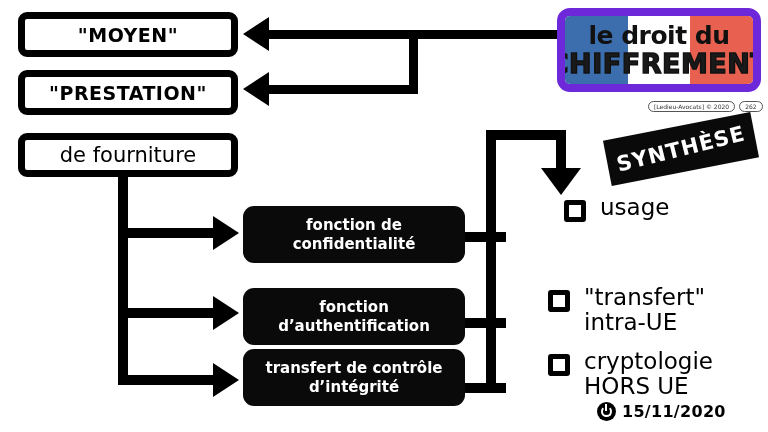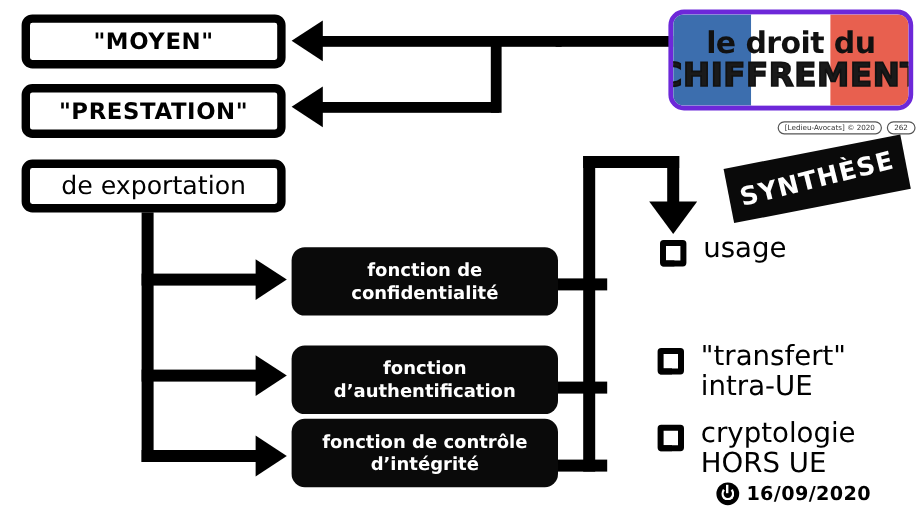--- a/index.html
+++ b/index.html
@@ -84,21 +84,21 @@
   }
 
   
   #logo {
     position: absolute;
     left: 557px;
     top: 8px;
     width: 204px;
     height: 84px;
     box-sizing: border-box;
-    border: 4px solid #6d28d9;
+    border: 8px solid #6d28d9;
     border-radius: 13px;
     overflow: hidden;
     display: flex;
   }
   .flagband { height: 100%; }
   .flag-blue  { width: 33.4%; }
   .flag-white { width: 33.2%; background: #ffffff; }
   .flag-red   { width: 33.4%; }
   #logo-text {
     position: absolute;
@@ -258,21 +258,21 @@
 
   <div class="wbox bold" style="left:18px; top:12px; width:220px; height:45px;">
     <span>"MOYEN"</span>
   </div>
 
   <div class="wbox bold" style="left:18px; top:70px; width:220px; height:45px;">
     <span>"PRESTATION"</span>
   </div>
 
   <div class="wbox reg" style="left:18px; top:133px; width:220px; height:44px;">
-    <span>de exportation</span>
+    <span>de fourniture</span>
   </div>
 
   <div class="bar" style="left:118px; top:177px; width:10px; height:208px;"></div>
 
   <div class="bar" style="left:118px; top:228px; width:100px; height:10px;"></div>
   <div class="tri tri-right" style="left:213px; top:216px;"></div>
 
   <div class="bar" style="left:118px; top:308px; width:100px; height:10px;"></div>
   <div class="tri tri-right" style="left:213px; top:296px;"></div>
 
@@ -291,21 +291,21 @@
   <div class="bbox" style="left:243px; top:206px; width:222px; height:57px;">
     <span>fonction de confidentialité</span>
   </div>
 
   <div class="bbox" style="left:243px; top:288px; width:222px; height:57px; white-space:pre-line;">
     <span style="white-space:pre-line;">fonction
 d’authentification</span>
   </div>
 
   <div class="bbox" style="left:243px; top:349px; width:222px; height:57px; white-space:pre-line;">
-    <span style="white-space:pre-line;">fonction de contrôle
+    <span style="white-space:pre-line;">transfert de contrôle
 d’intégrité</span>
   </div>
 
   <div id="logo">
     <div class="flagband flag-blue" style="background:#3c6eae;"></div>
     <div class="flagband flag-white"></div>
     <div class="flagband flag-red" style="background:#e8604f;"></div>
     <div id="logo-text">
       <div id="logo-line1">le droit du</div>
       <div id="logo-line2">CHIFFREMENT</div>
@@ -314,36 +314,36 @@
 
   <div id="credits">
     <div class="pill">[Ledieu-Avocats] © 2020</div>
     <div class="pill">262</div>
   </div>
 
   <div id="synthese">
     <span id="synthese-label">SYNTHÈSE</span>
   </div>
 
-  <div class="chk-item" style="left:550px; top:195px;">
+  <div class="chk-item" style="left:564px; top:195px;">
     <span class="chk-box"></span>
     <span class="chk-label">usage</span>
   </div>
 
 
   <div class="chk-item" style="left:548px; top:285px;">
     <span class="chk-box"></span>
     <span class="chk-label">"transfert"
 intra-UE</span>
   </div>
 
   <div class="chk-item" style="left:548px; top:349px;">
     <span class="chk-box"></span>
     <span class="chk-label">cryptologie
 HORS UE</span>
   </div>
 
   <div id="datestamp">
     <span id="clock-icon"></span>
-    <span id="date-label">16/09/2020</span>
+    <span id="date-label">15/11/2020</span>
   </div>
 
 </div>
 
 </body></html>

